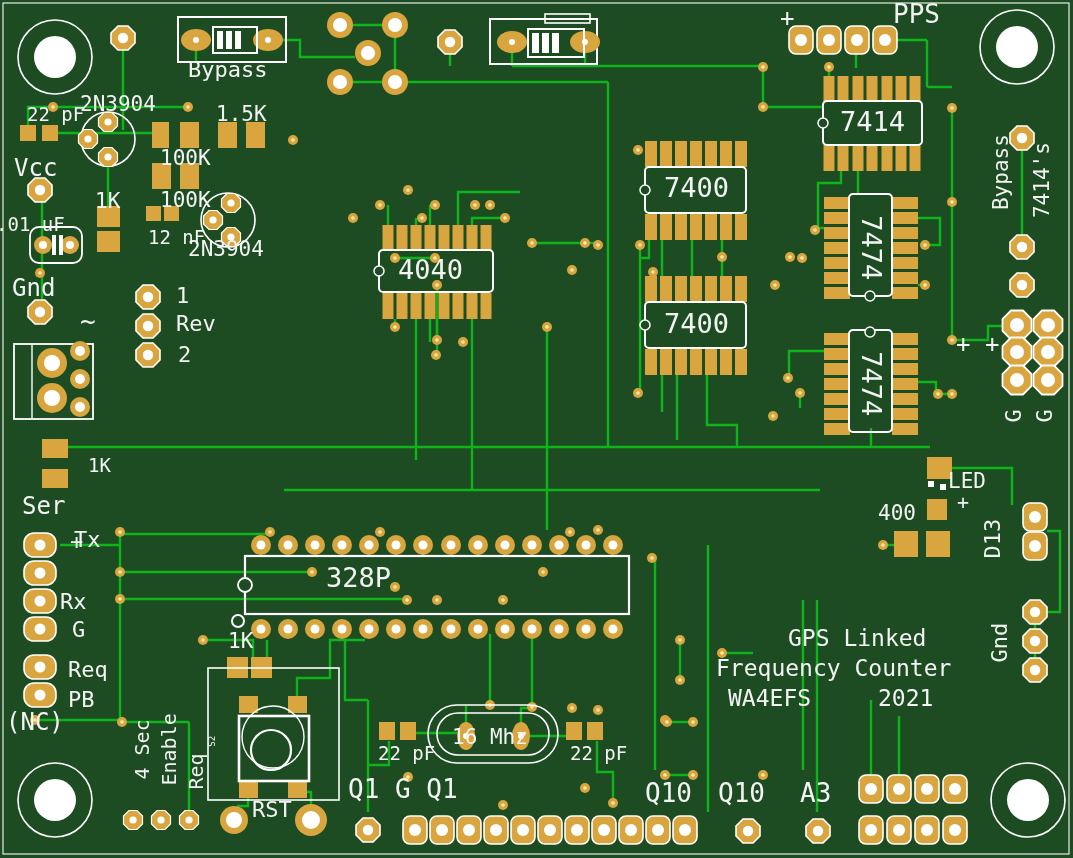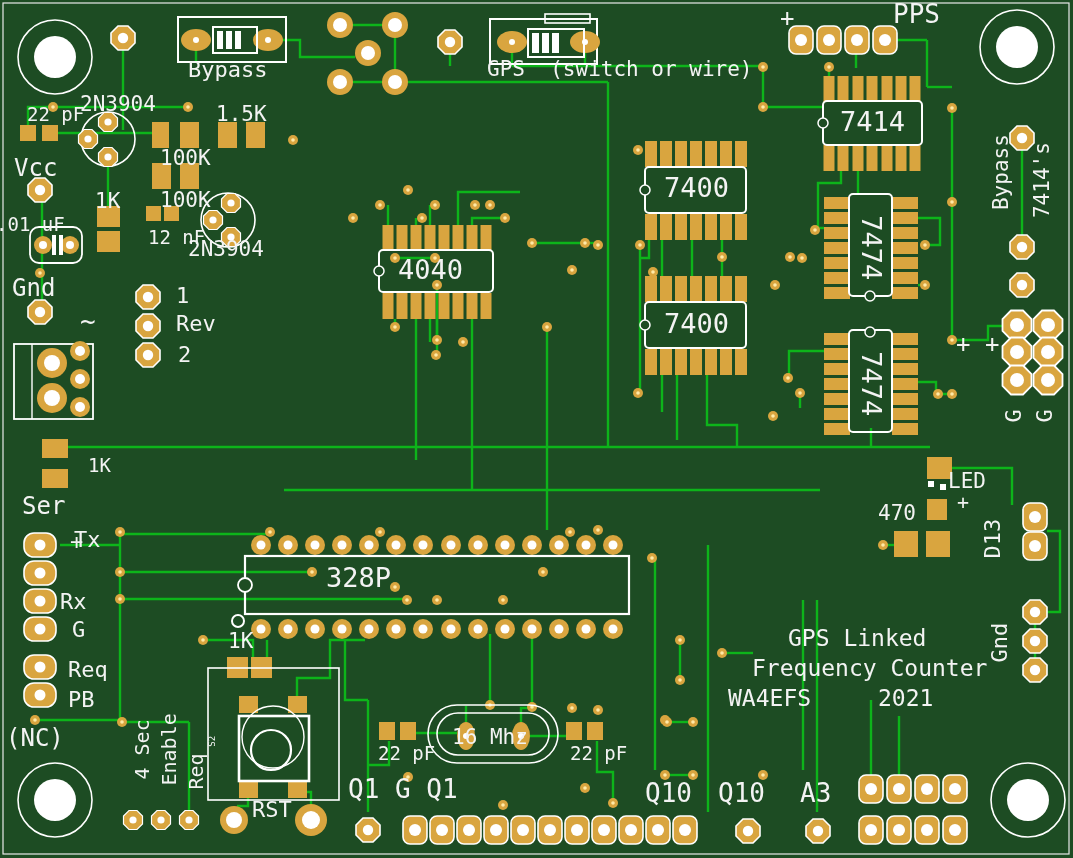--- a/index.html
+++ b/index.html
@@ -628,21 +628,20 @@
         <use href="#hdr" x="927" y="789"></use>
         <use href="#hdr" x="955" y="789"></use>
     <use href="#hdr" x="871" y="830"></use>
         <use href="#hdr" x="899" y="830"></use>
         <use href="#hdr" x="927" y="830"></use>
         <use href="#hdr" x="955" y="830"></use>
   </g>
 </svg>
 
 <div class="silk s22" style="left:188px;top:58px">Bypass</div>
-<div class="silk s21" style="left:487px;top:58px">GPS  (switch or wire)</div>
 <div class="silk s26" style="left:893px;top:1px">PPS</div>
 <div class="silk s24" style="left:780px;top:6px">+</div>
 
 <div class="silk s19" style="left:27px;top:105px">22 pF</div>
 <div class="silk s21" style="left:80px;top:93px">2N3904</div>
 <div class="silk s21" style="left:216px;top:103px">1.5K</div>
 <div class="silk s21" style="left:160px;top:147px">100K</div>
 <div class="silk s21" style="left:160px;top:189px">100K</div>
 <div class="silk s21" style="left:95px;top:190px">1K</div>
 <div class="silk s24" style="left:14px;top:156px">Vcc</div>
@@ -657,56 +656,56 @@
 <div class="silk s22" style="left:178px;top:343px">2</div>
 
 <div class="silk s19" style="left:88px;top:456px">1K</div>
 <div class="silk s24" style="left:22px;top:494px">Ser</div>
 <div class="silk s22" style="left:70px;top:530px">+</div>
 <div class="silk s22" style="left:74px;top:528px">Tx</div>
 <div class="silk s22" style="left:60px;top:590px">Rx</div>
 <div class="silk s22" style="left:72px;top:618px">G</div>
 <div class="silk s22" style="left:68px;top:658px">Req</div>
 <div class="silk s22" style="left:68px;top:688px">PB</div>
-<div class="silk s24" style="left:6px;top:726px">(NC)</div>
+<div class="silk s24" style="left:6px;top:710px">(NC)</div>
 
 <div class="silk s27" style="left:398px;top:256px">4040</div>
 <div class="silk s27" style="left:664px;top:174px">7400</div>
 <div class="silk s27" style="left:664px;top:310px">7400</div>
 <div class="silk s27" style="left:840px;top:108px">7414</div>
 <div class="silk s27 rot90" style="left:840px;top:232px;width:62px">7474</div>
 <div class="silk s27 rot90" style="left:840px;top:368px;width:62px">7474</div>
 <div class="silk s27" style="left:326px;top:564px">328P</div>
 
 <div class="silk s21 rot" style="left:963px;top:161px;width:76px">Bypass</div>
 <div class="silk s21 rot" style="left:1004px;top:169px;width:76px">7414's</div>
 <div class="silk s24" style="left:956px;top:332px">+ +</div>
 <div class="silk s22 rot" style="left:1007px;top:404px;width:14px">G</div>
 <div class="silk s22 rot" style="left:1038px;top:404px;width:14px">G</div>
 
 <div class="silk s21" style="left:948px;top:470px">LED</div>
 <div class="silk s20" style="left:957px;top:492px">+</div>
-<div class="silk s21" style="left:878px;top:502px">470</div>
+<div class="silk s21" style="left:878px;top:502px">400</div>
 <div class="silk s22 rot" style="left:973px;top:527px;width:40px">D13</div>
 <div class="silk s22 rot" style="left:980px;top:631px;width:40px">Gnd</div>
 
 <div class="silk s21" style="left:228px;top:630px">1K</div>
 <div class="silk s22" style="left:252px;top:798px">RST</div>
 <div class="silk s9 rot" style="left:207px;top:736px;width:12px">S2</div>
 <div class="silk s20 rot" style="left:112px;top:739px;width:60px">4 Sec</div>
 <div class="silk s20 rot" style="left:133px;top:739px;width:72px">Enable</div>
 <div class="silk s20 rot" style="left:178px;top:761px;width:36px">Req</div>
 
 <div class="silk s19" style="left:378px;top:744px">22 pF</div>
 <div class="silk s21" style="left:452px;top:726px">16 Mhz</div>
 <div class="silk s19" style="left:570px;top:744px">22 pF</div>
 <div class="silk s26" style="left:348px;top:776px">Q1 G Q1</div>
 
 <div class="silk s26" style="left:645px;top:780px">Q10</div>
 <div class="silk s26" style="left:718px;top:780px">Q10</div>
 <div class="silk s26" style="left:800px;top:780px">A3</div>
 
 <div class="silk s23" style="left:788px;top:626px">GPS Linked</div>
-<div class="silk s23" style="left:752px;top:656px">Frequency Counter</div>
+<div class="silk s23" style="left:716px;top:656px">Frequency Counter</div>
 <div class="silk s23" style="left:728px;top:686px">WA4EFS</div>
 <div class="silk s23" style="left:878px;top:686px">2021</div>
 
 </div>
 
 </body></html>

